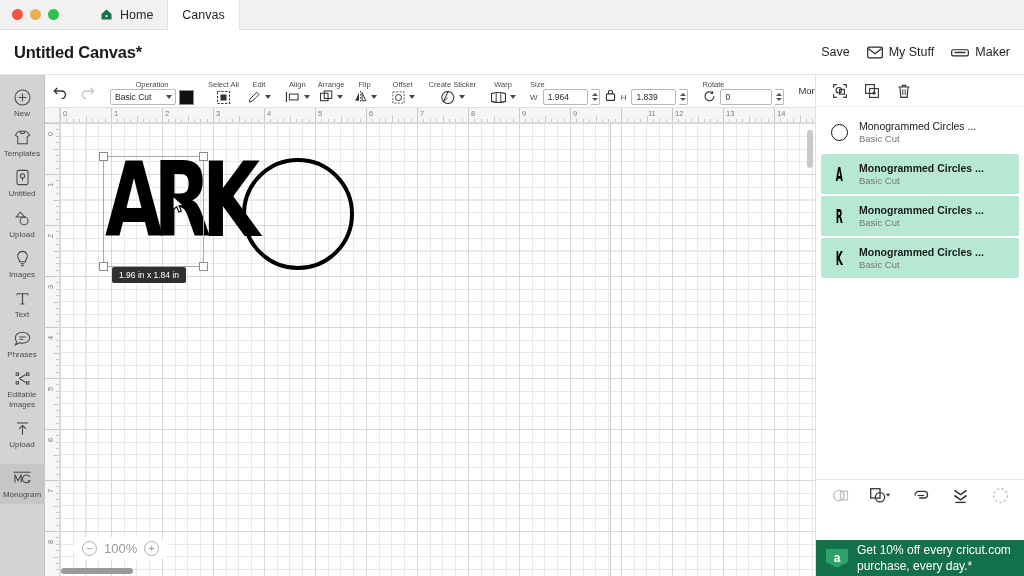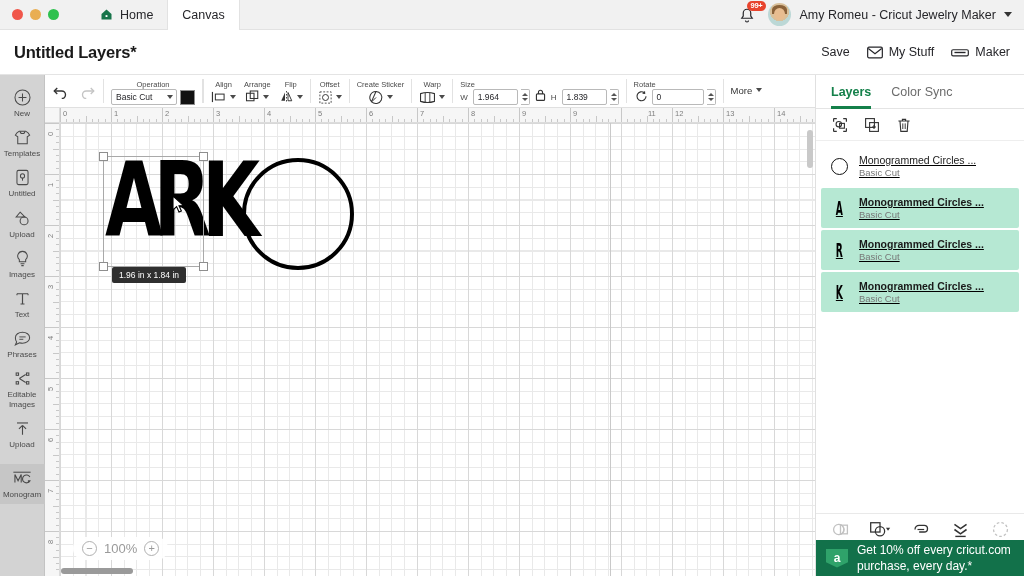--- a/index.html
+++ b/index.html
@@ -193,21 +193,21 @@
 
   
   .rpanel { position: absolute; top: 75px; left: 815px; width: 209px; height: 501px;
             background: #fff; border-left: 1px solid #e0e0e0; }
   .rtabs { height: 34px; display: flex; align-items: center; gap: 20px; padding-left: 15px;
            border-bottom: 1px solid #e4e4e4; }
   .rtab { font-size: 12.5px; color: #6c6c6c; height: 34px; display: flex; align-items: center; }
   .rtab.active { color: #14804a; font-weight: bold; box-shadow: inset 0 -3px 0 #14804a; }
   .layer-acts { height: 32px; display: flex; align-items: center; gap: 16px; padding-left: 16px;
                 border-bottom: 1px solid #eee; }
-  .layers-list { padding: 5px 5px 0; height: 372px; overflow: hidden; text-decoration: underline; }
+  .layers-list { padding: 5px 5px 0; height: 372px; overflow: hidden; }
   .layer-row { display: flex; align-items: center; gap: 10px; height: 40px; padding: 0 8px; margin-bottom: 2px; border-radius: 2px; }
   .layer-row.selected { background: #b6e8d3; }
   .layer-thumb { width: 20px; height: 22px; display: flex; align-items: center; justify-content: center; flex: none; }
   .lt-glyph { font-family: "DejaVu Sans", sans-serif; font-weight: bold; font-size: 19px; color: #000;
               transform: scaleX(0.48); transform-origin: center; }
   .lt-circle { width: 17px; height: 17px; border: 1.6px solid #111; border-radius: 50%; }
   .layer-txt { display: flex; flex-direction: column; gap: 1px; overflow: hidden; }
   .layer-name { font-size: 10.5px; color: #1a1a1a; font-weight: bold; white-space: nowrap; }
   .layer-row:not(.selected) .layer-name { font-weight: normal; }
   .layer-sub { font-size: 9.5px; color: #777; }
@@ -243,38 +243,24 @@
         <svg width="15" height="15" viewBox="0 0 24 24">
             <path d="M4 11 L12 4 L20 11 V20 H4 Z" fill="#17744a"></path>
             <rect x="10.5" y="13" width="3" height="3" fill="#fff"></rect>
           </svg>
       </span>
       <span>Home</span>
     </div>
     <div class="tb-tab active">
       <span>Canvas</span>
     </div>
-    <div class="tb-right">
-      <div class="bell-wrap">
-        <span>
-          <svg width="18" height="18" viewBox="0 0 24 24" style="margin-top:3px">
-              <path d="M12 3a5 5 0 0 0-5 5v4l-2 3h14l-2-3V8a5 5 0 0 0-5-5z" fill="none" stroke="#26262a" stroke-width="1.6"></path>
-              <path d="M10 18a2 2 0 0 0 4 0" fill="none" stroke="#26262a" stroke-width="1.6"></path>
-            </svg>
-        </span>
-        <span class="badge">99+</span>
-      </div>
-      <div class="avatar"></div>
-      <span class="user-name">Amy Romeu - Cricut Jewelry Maker</span>
-      <span class="caret-dn"></span>
-    </div>
   </div>
 
   <div class="header">
-    <div class="proj-title">Untitled Layers*</div>
+    <div class="proj-title">Untitled Canvas*</div>
     <div class="hdr-right">
       <div class="hdr-btn">
         <span>Save</span>
       </div>
       <div class="hdr-btn">
         <span>
           <svg width="16" height="13" viewBox="0 0 24 18">
               <rect x="1" y="1" width="22" height="16" rx="2" fill="none" stroke="#26262a" stroke-width="1.8"></rect>
               <path d="M2 3 L12 11 L22 3" fill="none" stroke="#26262a" stroke-width="1.8"></path>
             </svg>
@@ -415,20 +401,44 @@
           <div class="op-select">
             <span>Basic Cut</span>
             <span class="mini-caret"></span>
           </div>
           <div class="swatch"></div>
         </div>
       </div>
     </div>
     <div class="tool-sep"></div>
 
+    <div class="tool-grp">
+      <div class="tool-col">
+        <div class="tool-cap">Select All</div>
+        <div class="tool-body">
+          <span>
+            <svg width="15" height="15" viewBox="0 0 20 20">
+                <rect x="2" y="2" width="16" height="16" fill="none" stroke="#333" stroke-width="1.4" stroke-dasharray="3 2"></rect>
+                <rect x="6" y="6" width="8" height="8" fill="#333"></rect>
+              </svg>
+          </span>
+        </div>
+      </div>
+      <div class="tool-col">
+        <div class="tool-cap">Edit</div>
+        <div class="tool-body">
+          <span>
+            <svg width="15" height="15" viewBox="0 0 20 20">
+                <path d="M3 16 L4 12 L13 3 L16 6 L7 15 Z" fill="none" stroke="#333" stroke-width="1.3"></path>
+              </svg>
+          </span>
+          <span class="mini-caret"></span>
+        </div>
+      </div>
+    </div>
     <div class="tool-sep"></div>
 
     <div class="tool-grp">
       <div class="tool-col">
         <div class="tool-cap">Align</div>
         <div class="tool-body">
           <span>
             <svg width="16" height="14" viewBox="0 0 22 18">
                 <path d="M2 2v14" stroke="#333" stroke-width="1.6"></path>
                 <rect x="6" y="5" width="12" height="8" fill="none" stroke="#333" stroke-width="1.4"></rect>
@@ -825,24 +835,20 @@
     <div class="zoom-ctl">
       <span class="zoom-circ">−</span>
       <span class="zoom-val">100%</span>
       <span class="zoom-circ">+</span>
     </div>
     <div class="hscroll"></div>
     <div class="vscroll"></div>
   </div>
 
   <div class="rpanel">
-    <div class="rtabs">
-      <div class="rtab active">Layers</div>
-      <div class="rtab">Color Sync</div>
-    </div>
 
     <div class="layer-acts">
       <span>
         <svg width="16" height="16" viewBox="0 0 20 20">
             <path d="M2 2h4M2 2v4M18 2h-4M18 2v4M2 18h4M2 18v-4M18 18h-4M18 18v-4" stroke="#333" stroke-width="1.5"></path>
             <circle cx="8.5" cy="9" r="3.4" fill="none" stroke="#333" stroke-width="1.4"></circle>
             <rect x="9.5" y="8" width="6" height="6" fill="none" stroke="#333" stroke-width="1.4"></rect>
           </svg>
       </span>
       <span>

